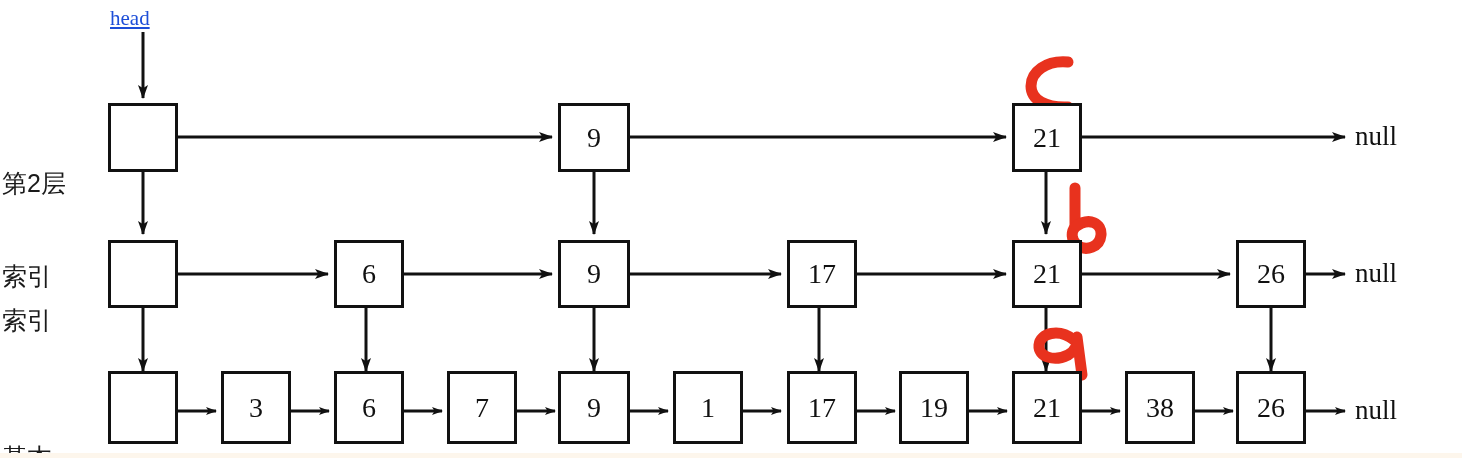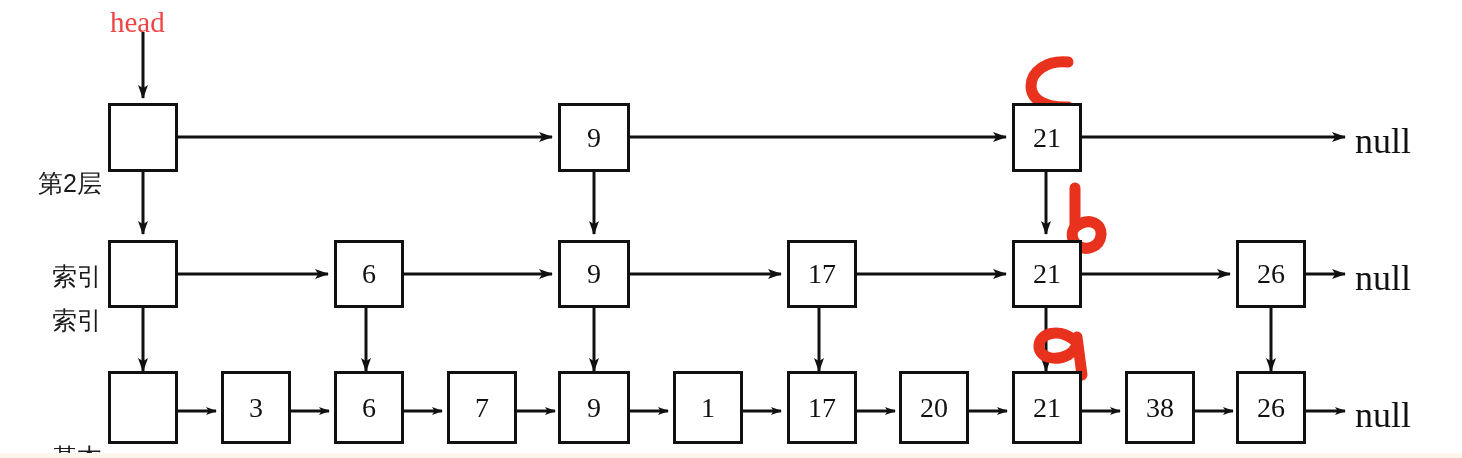--- a/index.html
+++ b/index.html
@@ -7,21 +7,21 @@
     width:1462px;height:458px;overflow:hidden;
     font-family:"Liberation Serif","DejaVu Serif",serif;
     color:#111111;
   }
   #stage{position:relative;width:1462px;height:458px;background:#ffffff;}
   #svg-layer{position:absolute;left:0;top:0;width:1462px;height:458px;}
 
   .row-label{
     position:absolute;
     width:100px;
-    text-align:right;
+    text-align:left;
     font-family:"Liberation Sans","DejaVu Sans",sans-serif;
     font-size:25px;
     line-height:31px;
     color:#1a1a1a;
     letter-spacing:0px;
     white-space:pre;
   }
 
   .node{
     position:absolute;
@@ -31,32 +31,33 @@
     display:flex;
     align-items:center;
     justify-content:center;
     font-size:28px;
     line-height:1;
     color:#111111;
   }
 
   .null-label{
     position:absolute;
-    font-size:36px;
+    font-size:27px;
     line-height:1;
     color:#111111;
     white-space:pre;
   }
 
   .head-label{
     position:absolute;
-    font-size:29px;
+    font-size:21px;
     line-height:1;
-    color:#ef4444;
+    color:#1d4ed8;
     white-space:pre;
+    text-decoration:underline;
   }
   .bottom-strip{
     position:absolute;
     left:0;
     bottom:0;
     width:1462px;
     height:5px;
     background:#fdf6ec;
   }
 </style>
@@ -159,20 +160,20 @@
   <div class="node" style="left:1236px;top:240px;width:70px;height:68px;">26</div>
   <div class="null-label" style="left:1355px;top:260px;">null</div>
 
   <div class="node" style="left:108px;top:371px;width:70px;height:73px;"></div>
   <div class="node" style="left:221px;top:371px;width:70px;height:73px;">3</div>
   <div class="node" style="left:334px;top:371px;width:70px;height:73px;">6</div>
   <div class="node" style="left:447px;top:371px;width:70px;height:73px;">7</div>
   <div class="node" style="left:558px;top:371px;width:72px;height:73px;">9</div>
   <div class="node" style="left:673px;top:371px;width:70px;height:73px;">1</div>
   <div class="node" style="left:787px;top:371px;width:70px;height:73px;">17</div>
-  <div class="node" style="left:899px;top:371px;width:70px;height:73px;">20</div>
+  <div class="node" style="left:899px;top:371px;width:70px;height:73px;">19</div>
   <div class="node" style="left:1012px;top:371px;width:70px;height:73px;">21</div>
   <div class="node" style="left:1125px;top:371px;width:70px;height:73px;">38</div>
   <div class="node" style="left:1236px;top:371px;width:70px;height:73px;">26</div>
   <div class="null-label" style="left:1355px;top:397px;">null</div>
 
   <div class="bottom-strip"></div>
 </div>
 
 </body></html>

